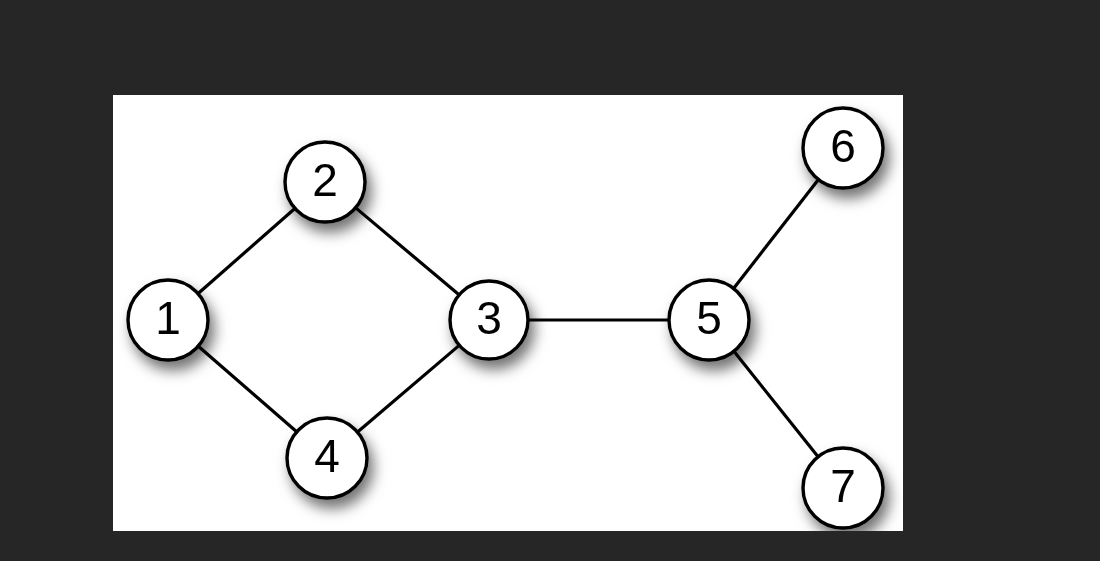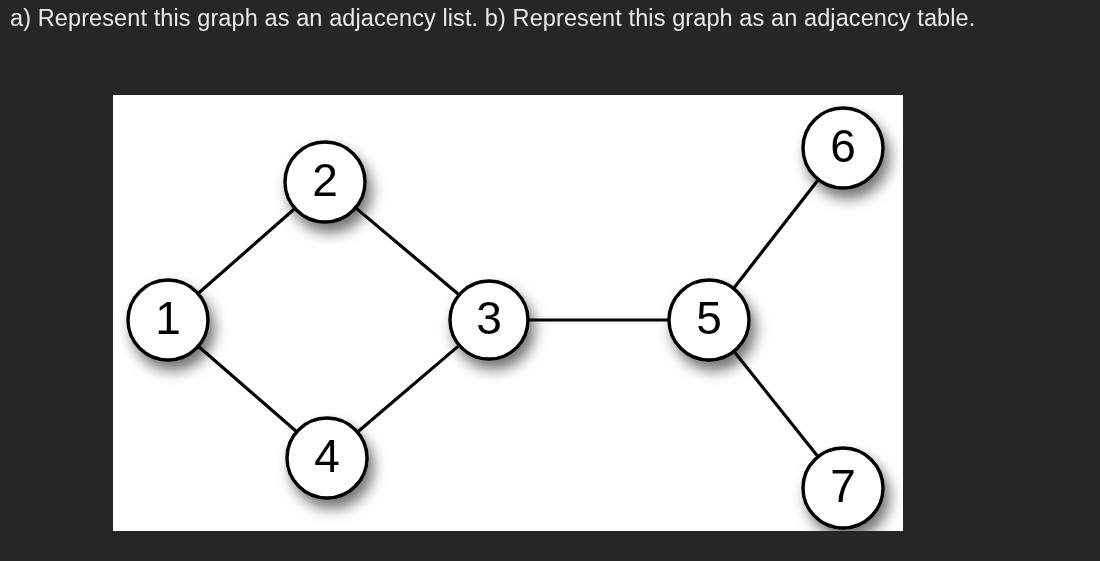--- a/index.html
+++ b/index.html
@@ -61,21 +61,20 @@
     stroke: #000000;
     stroke-width: 3.2;
     fill: none;
   }
 </style>
 </head>
 <body>
 
 <div id="root">
 
-  <div class="question-text"> a) Represent this graph as an adjacency list. b) Represent this graph as an adjacency table.</div>
 
   <div class="graph-panel">
     <svg class="graph-svg" viewBox="0 0 790 436">
       <defs>
         <filter id="nodeShadow" x="-60%" y="-60%" width="240%" height="240%">
           <feDropShadow dx="5" dy="9" stdDeviation="7" flood-color="#000000" flood-opacity="0.55"></feDropShadow>
         </filter>
       </defs>
       <g id="edges-layer">
           <line x1="84.29262737357116" y1="199.2523402703642" x2="182.70737262642882" y2="112.7476597296358" class="edge-line" stroke="#000000"></line>

